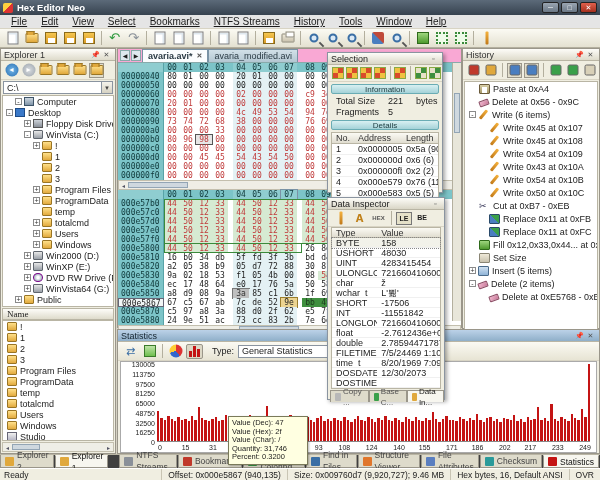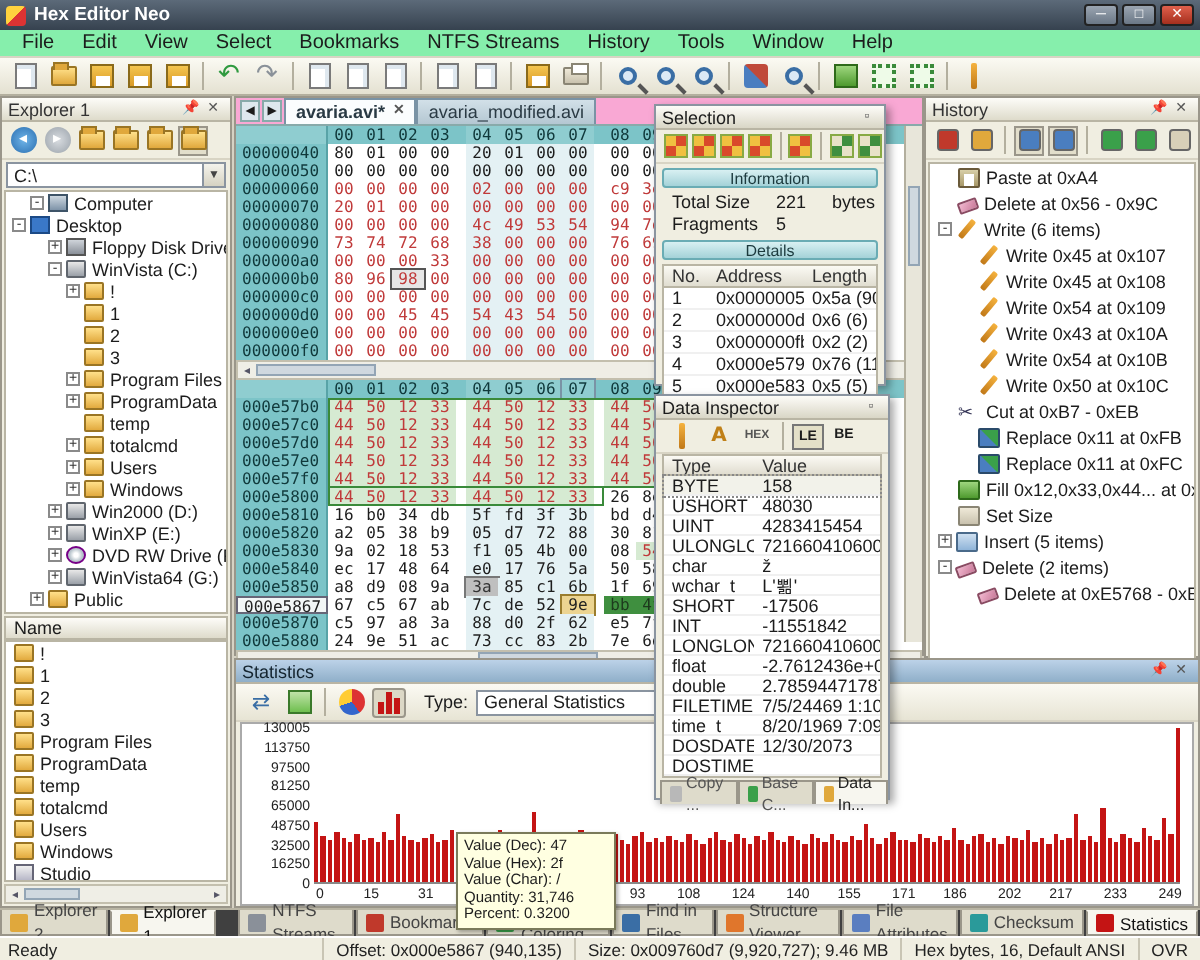--- a/index.html
+++ b/index.html
@@ -10,22 +10,22 @@
   
   .titlebar { position:absolute; left:0; top:0; width:600px; height:15px;
     background:linear-gradient(#5c6a79,#36424f); color:#fff; display:flex; align-items:center; padding:0 3px; }
   .titlebar .appicon { width:10px; height:10px; margin-right:4px;
     background:linear-gradient(135deg,#ffd23e 50%,#d33 50%); border-radius:2px; }
   .titlebar .ttext { font-size:9.5px; font-weight:bold; flex:1; }
   .wbtn { width:17px; height:11px; margin-left:2px; border:1px solid #222; border-radius:2px;
     font-size:7px; line-height:9px; text-align:center; color:#fff;
     background:linear-gradient(#9aa5b1,#6b7886); }
   .wbtn.close { background:linear-gradient(#e0604c,#a52f1e); }
-  .menubar { position:absolute; left:0; top:15px; width:600px; height:14px; background:#86efac;
-    border-bottom:1px solid #d8d4c4; display:flex; align-items:center; padding-left:4px; }
+  .menubar { position:absolute; left:0; top:15px; width:600px; height:14px; background:#e5e5e5;
+    border-bottom:1px solid #d8d4c4; display:flex; align-items:center; padding-left:4px;text-decoration:underline; }
   .menu-item { padding:1px 7px; font-size:10px; }
   .toolbar { position:absolute; left:0; top:29px; width:600px; height:19px;
     background:linear-gradient(#fbfaf3,#e4e1d1); border-bottom:1px solid #b3af9e;
     display:flex; align-items:center; padding-left:3px; }
   .tsep { width:1px; height:14px; background:#b3af9e; margin:0 3px; }
   .tbi { width:17px; height:15px; margin:0 1px; border-radius:2px; position:relative; }
 
   
   .ish { position:relative; display:inline-block; }
   .sh-doc { width:11px; height:13px; background:#fff; border:1px solid #7a7a7a; box-shadow:inset -2px 2px 0 #dfe8ef; }
@@ -67,21 +67,21 @@
   .exp { width:7px; height:7px; border:1px solid #8a8a8a; background:#fff; font-size:7px; line-height:5px; text-align:center; color:#333; margin-right:2px; flex:none; }
   .noexp { width:9px; flex:none; }
   .ti { width:10px; height:9px; margin-right:3px; flex:none; position:relative; }
   .ti-folder { background:linear-gradient(#ffe08a,#e2aa3e); border:1px solid #9a7524; border-radius:1px; }
   .ti-drive { background:linear-gradient(#e8e8e8,#9aa0a8); border:1px solid #60666e; border-radius:1px; }
   .ti-floppy { background:linear-gradient(#cfd4da,#8a9099); border:1px solid #555; }
   .ti-cd { background:radial-gradient(circle,#fff 20%,#b8c4cc 60%); border:1px solid #708; border-radius:50%; }
   .ti-desktop { background:#3a78c8; border:1px solid #1c4a86; }
   .ti-computer { background:linear-gradient(#cdd7e0,#7e93a8); border:1px solid #3e5468; }
   .ti-app { background:linear-gradient(#f0f0f0,#b8b8c8); border:1px solid #667; }
-  .nameheader { height:12px; background:linear-gradient(#fdfcf8,#dedbcb); border:1px solid #b9b5a4; margin:1px 1px 0 1px; font-size:9px; padding:0 4px; display:flex; align-items:center; }
+  .nameheader { height:12px; background:linear-gradient(#fdfcf8,#dedbcb); border:1px solid #b9b5a4; margin:1px 1px 0 1px; font-size:9px; padding:0 4px; display:flex; align-items:center;font-family:Liberation Serif, serif; }
   .filelist { position:relative; height:121px; background:#fff; border:1px solid #b9b5a4; margin:0 1px; overflow:hidden; }
   .hscroll { height:10px; margin:1px; background:#efeee6; border:1px solid #c3bfae; display:flex; align-items:center; }
   .hscroll .thumb { height:6px; background:#cfd8df; border:1px solid #93a5b5; }
   .sarr { width:9px; font-size:6px; text-align:center; color:#556; }
 
   
   #editor { left:117px; top:48px; width:345px; height:280px; background:#d0dce2; border:1px solid #9a968a; }
   .dtabbar { height:14px; display:flex; align-items:center; background:#f9a8d4; border-bottom:1px solid #8aa; padding-left:2px; }
   .navbtn { width:10px; height:11px; background:#dee8ee; border:1px solid #8aa; font-size:6px; line-height:10px; text-align:center; margin-right:1px; }
   .dtab { height:13px; padding:0 5px; font-size:9px; line-height:12px; border:1px solid #7a93a5; border-bottom:none;

